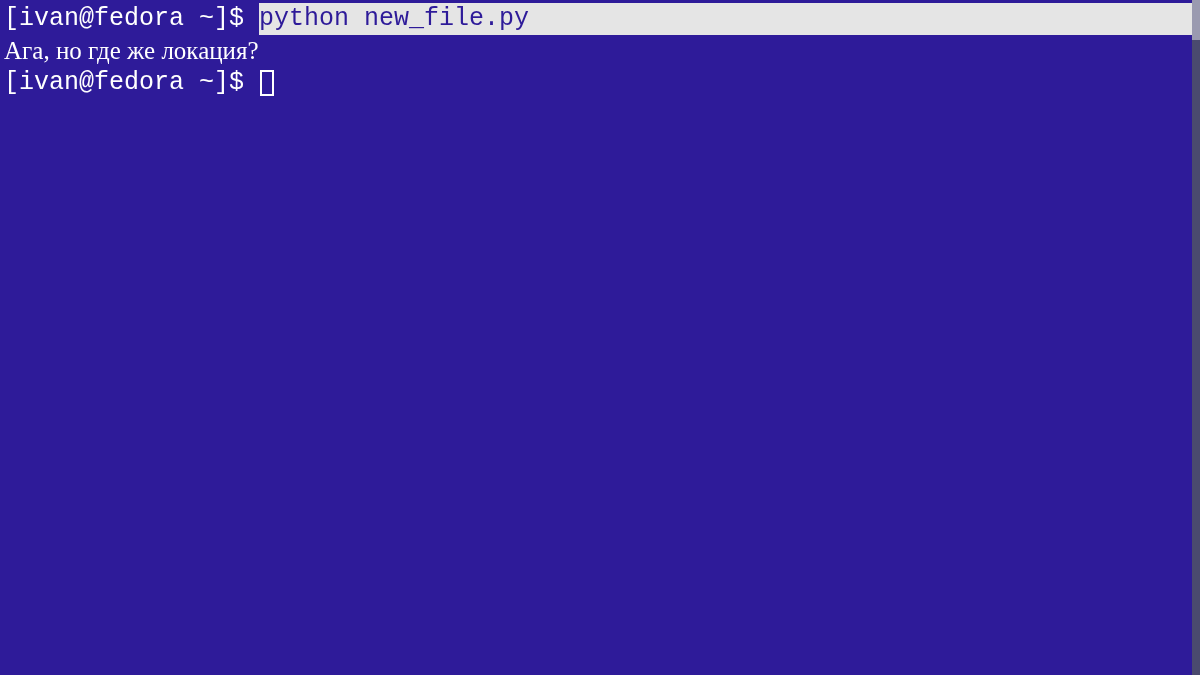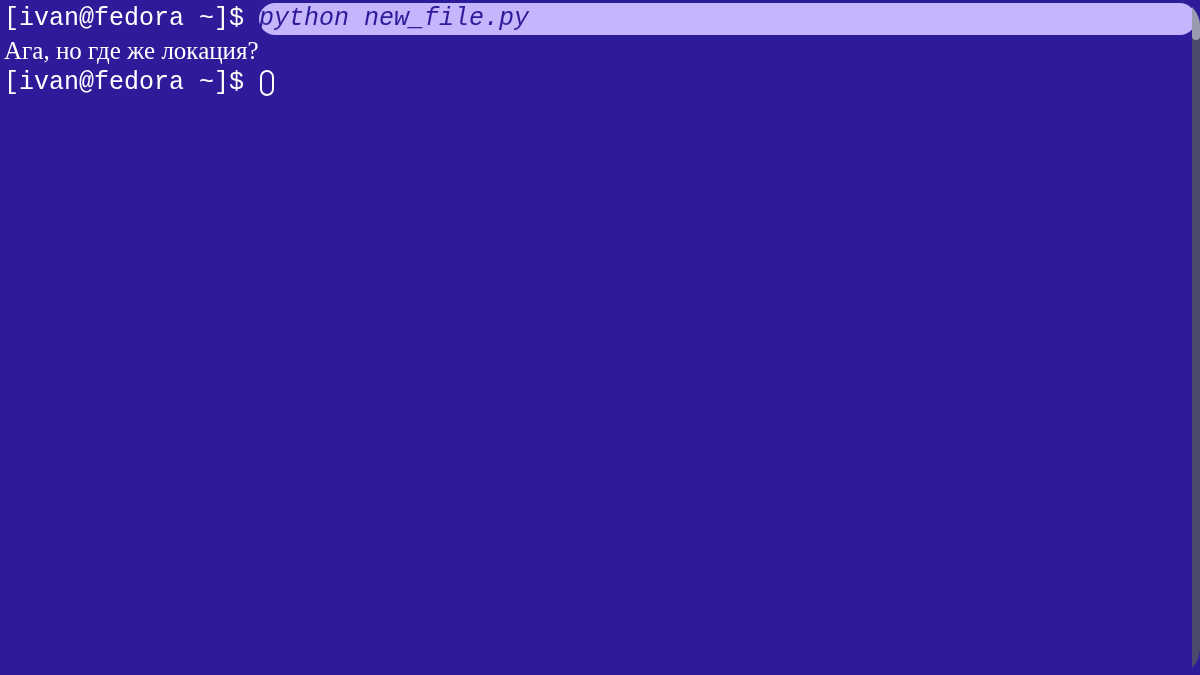--- a/index.html
+++ b/index.html
@@ -1,19 +1,18 @@
 <!DOCTYPE html>
 <html><head>
   <meta charset="utf-8">
   <style>
     * {
       margin: 0;
       padding: 0;
       box-sizing: border-box;
-      border-radius: 26px;
     }
     body {
       width: 1200px;
       height: 675px;
       background: #2e1b99;
       font-family: 'Courier New', 'Consolas', monospace;
       font-size: 25px;
       line-height: 1.28;
       overflow: hidden;
       position: relative;
@@ -27,25 +26,24 @@
     }
     .line {
       white-space: pre;
       display: flex;
       align-items: center;
     }
     .prompt {
       color: #ffffff;
     }
     .highlighted {
-      background: #c4b5fd;
+      background: #e5e5e5;
       color: #2e1b99;
       display: inline-block;
       flex: 1;
-      font-style: italic;
     }
     .output {
       color: #ffffff;
       font-family: Liberation Serif, serif;
     }
     .cursor {
       display: inline-block;
       width: 14px;
       height: 26px;
       border: 2px solid #ffffff;

